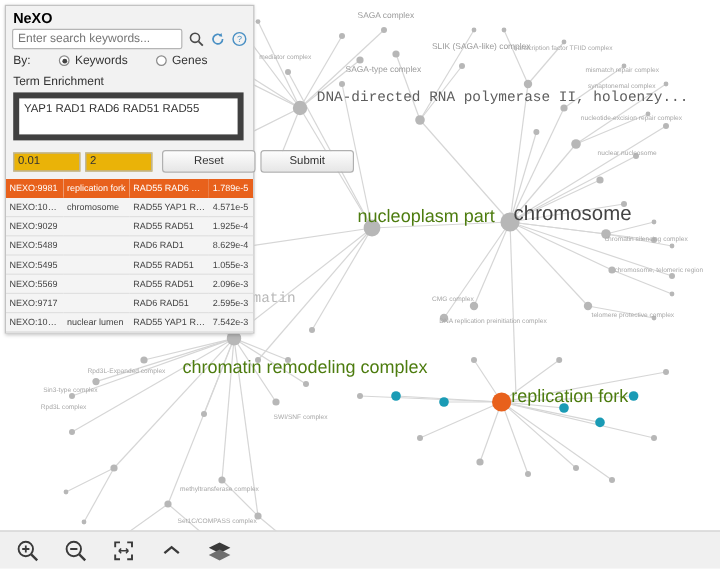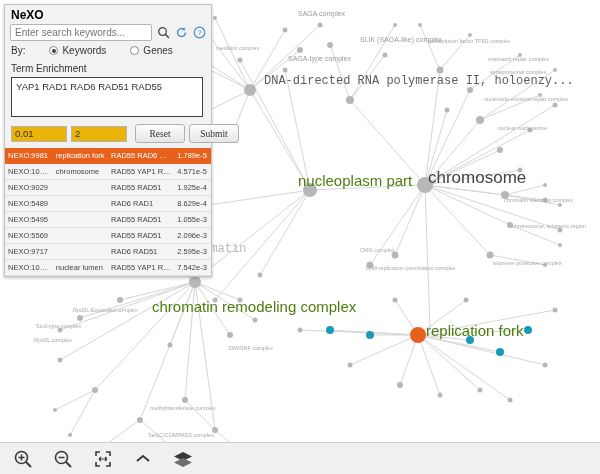--- a/index.html
+++ b/index.html
@@ -129,21 +129,21 @@
 
   .section-label {
     font-size: 10px;
     color: #333;
     padding: 2px 6px 3px 6px;
   }
   #term-textarea {
     margin: 0 6px;
     width: 192px;
     height: 40px;
-    border: 1px solid #404040;
+    border: 5px solid #404040;
     background: #fff;
     font-size: 9.5px;
     color: #333;
     padding: 3px 4px;
     box-sizing: border-box;
     resize: none;
     font-family: "Liberation Sans", sans-serif;
   }
   .param-row {
     display: flex;
@@ -167,23 +167,23 @@
     height: 17px;
     min-width: 36px;
     background: linear-gradient(#fdfdfd, #e6e6e6);
     border: 1px solid #b0b0b0;
     border-radius: 3px;
     font-size: 9.5px;
     color: #333;
     display: flex;
     align-items: center;
     justify-content: center;
-    padding: 0 6px;
+    padding: 0 20px;
     cursor: pointer;
-    font-family: Liberation Serif, serif;
+    font-family: Liberation Sans, sans-serif;
   }
 
   
   #results-table {
     width: 100%;
     border-collapse: collapse;
     font-size: 7.5px;
     background: #f4f4f4;
     table-layout: fixed;
   }

